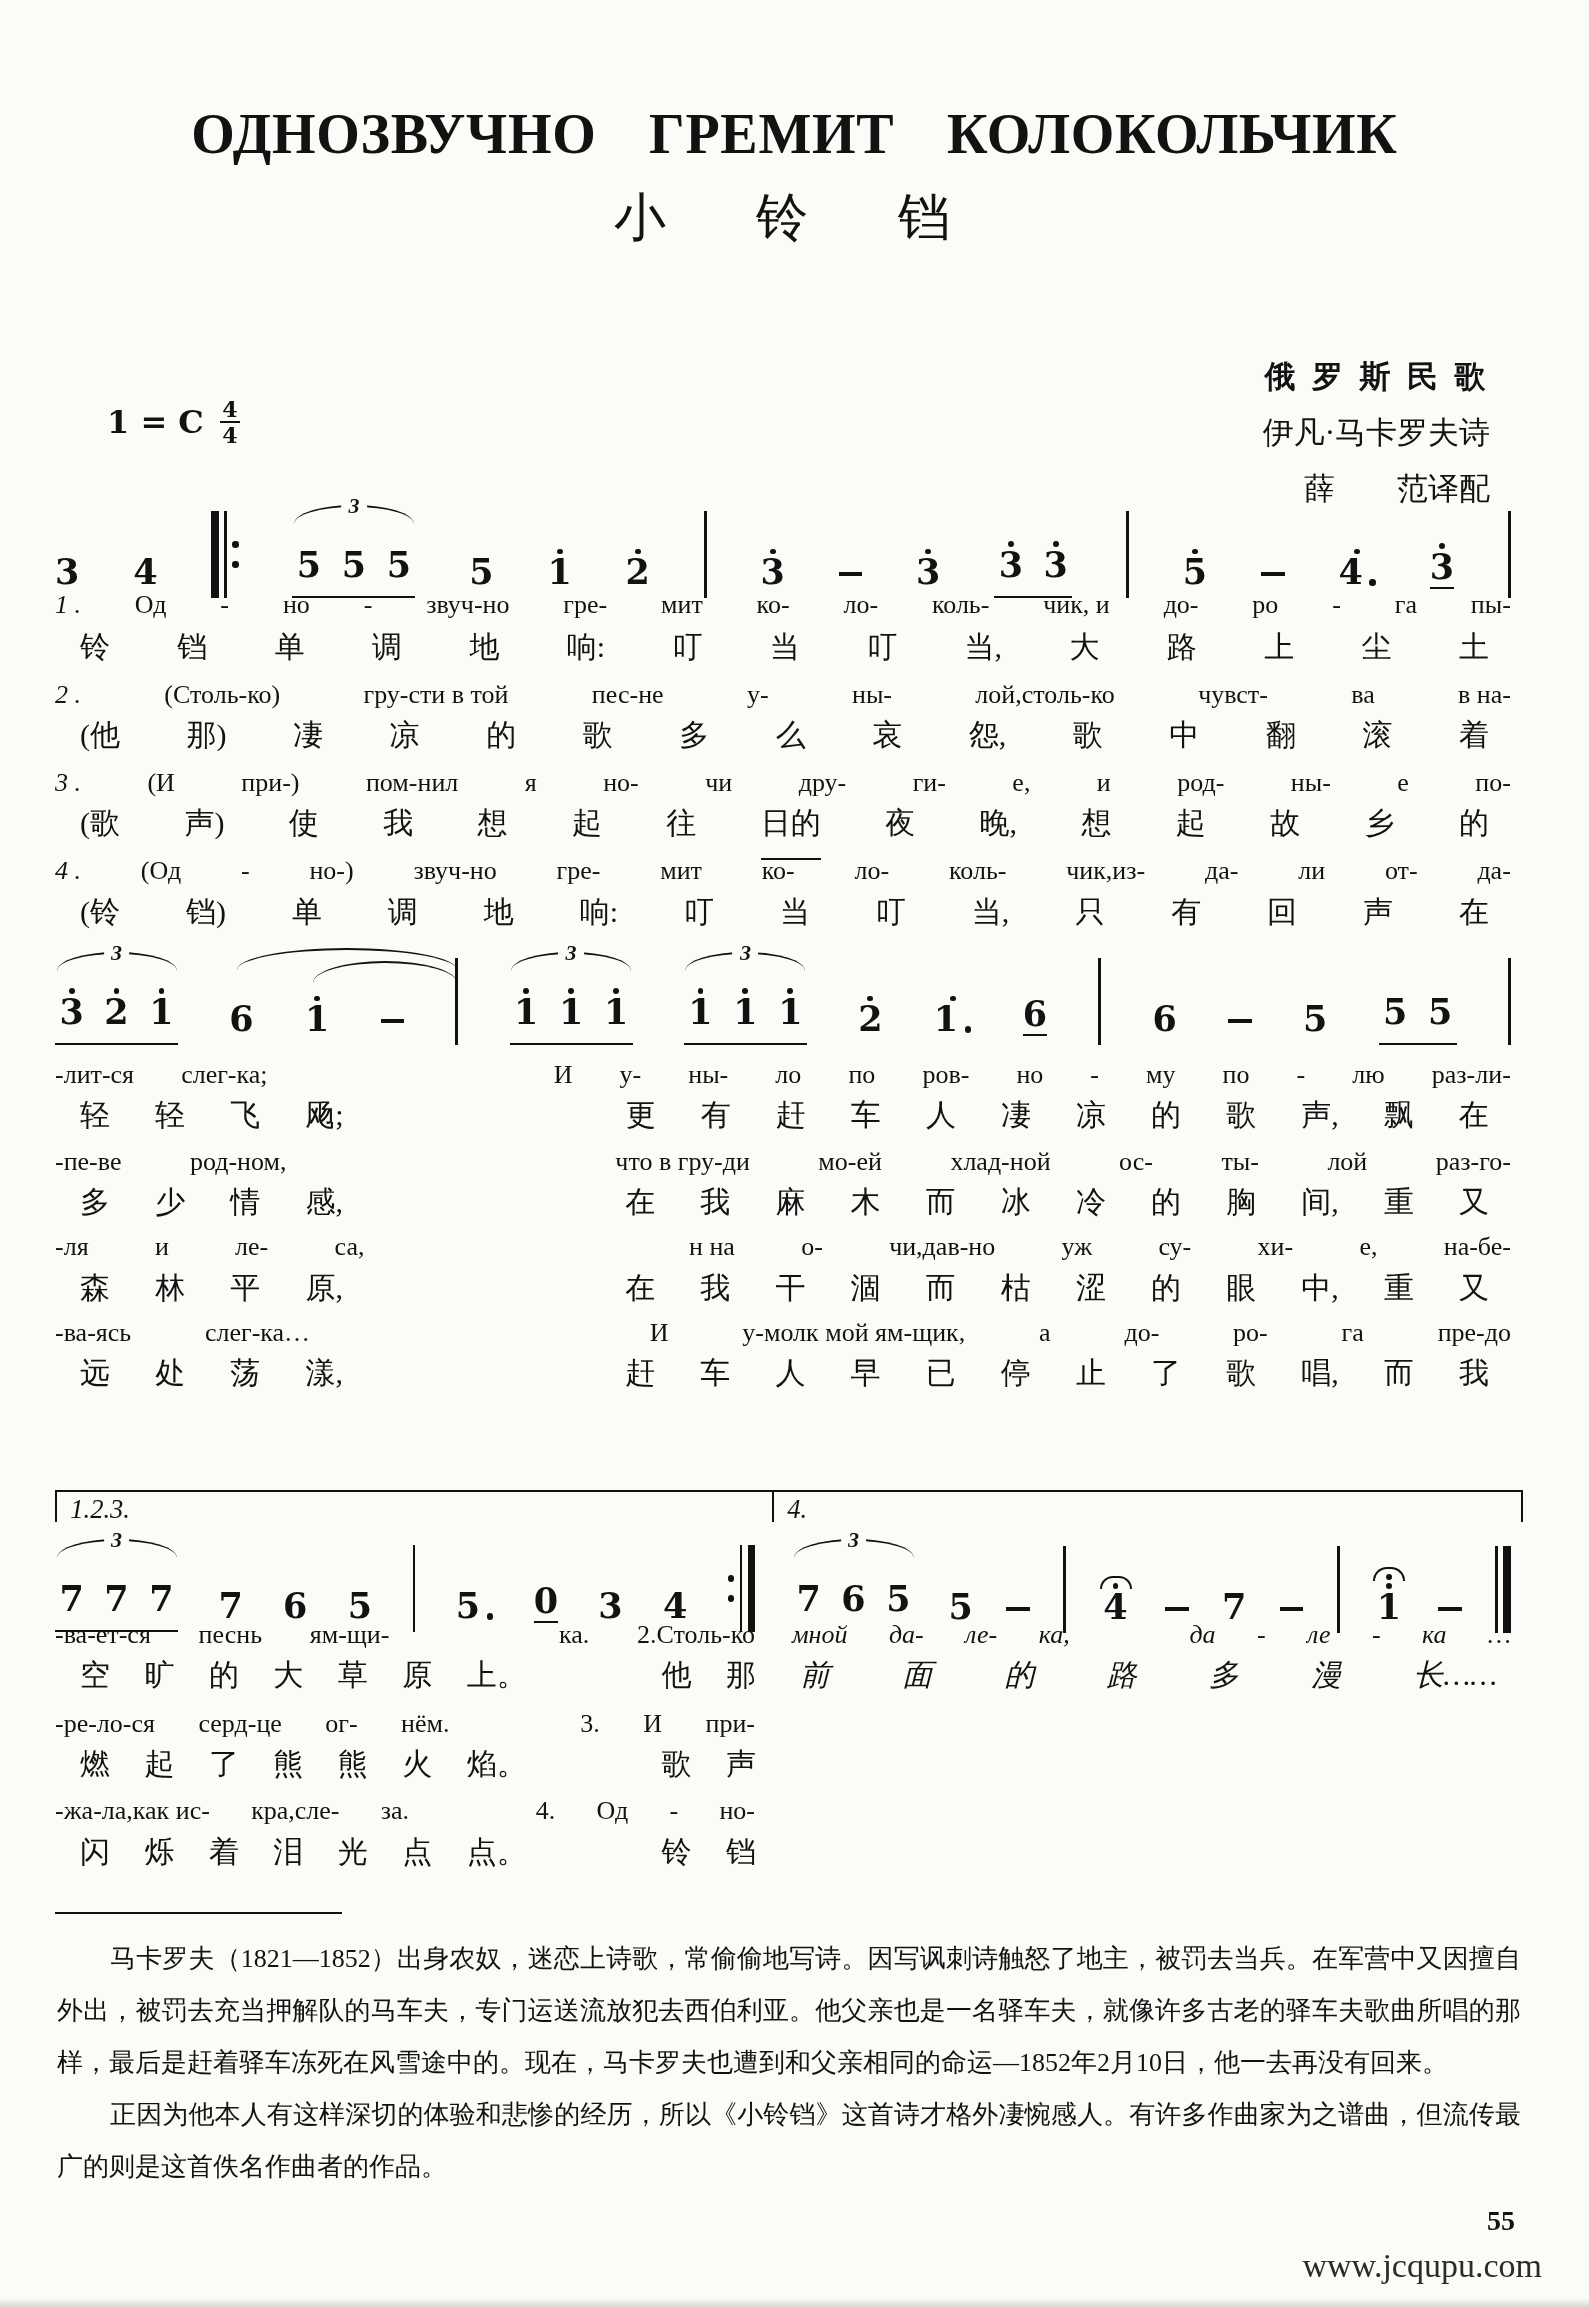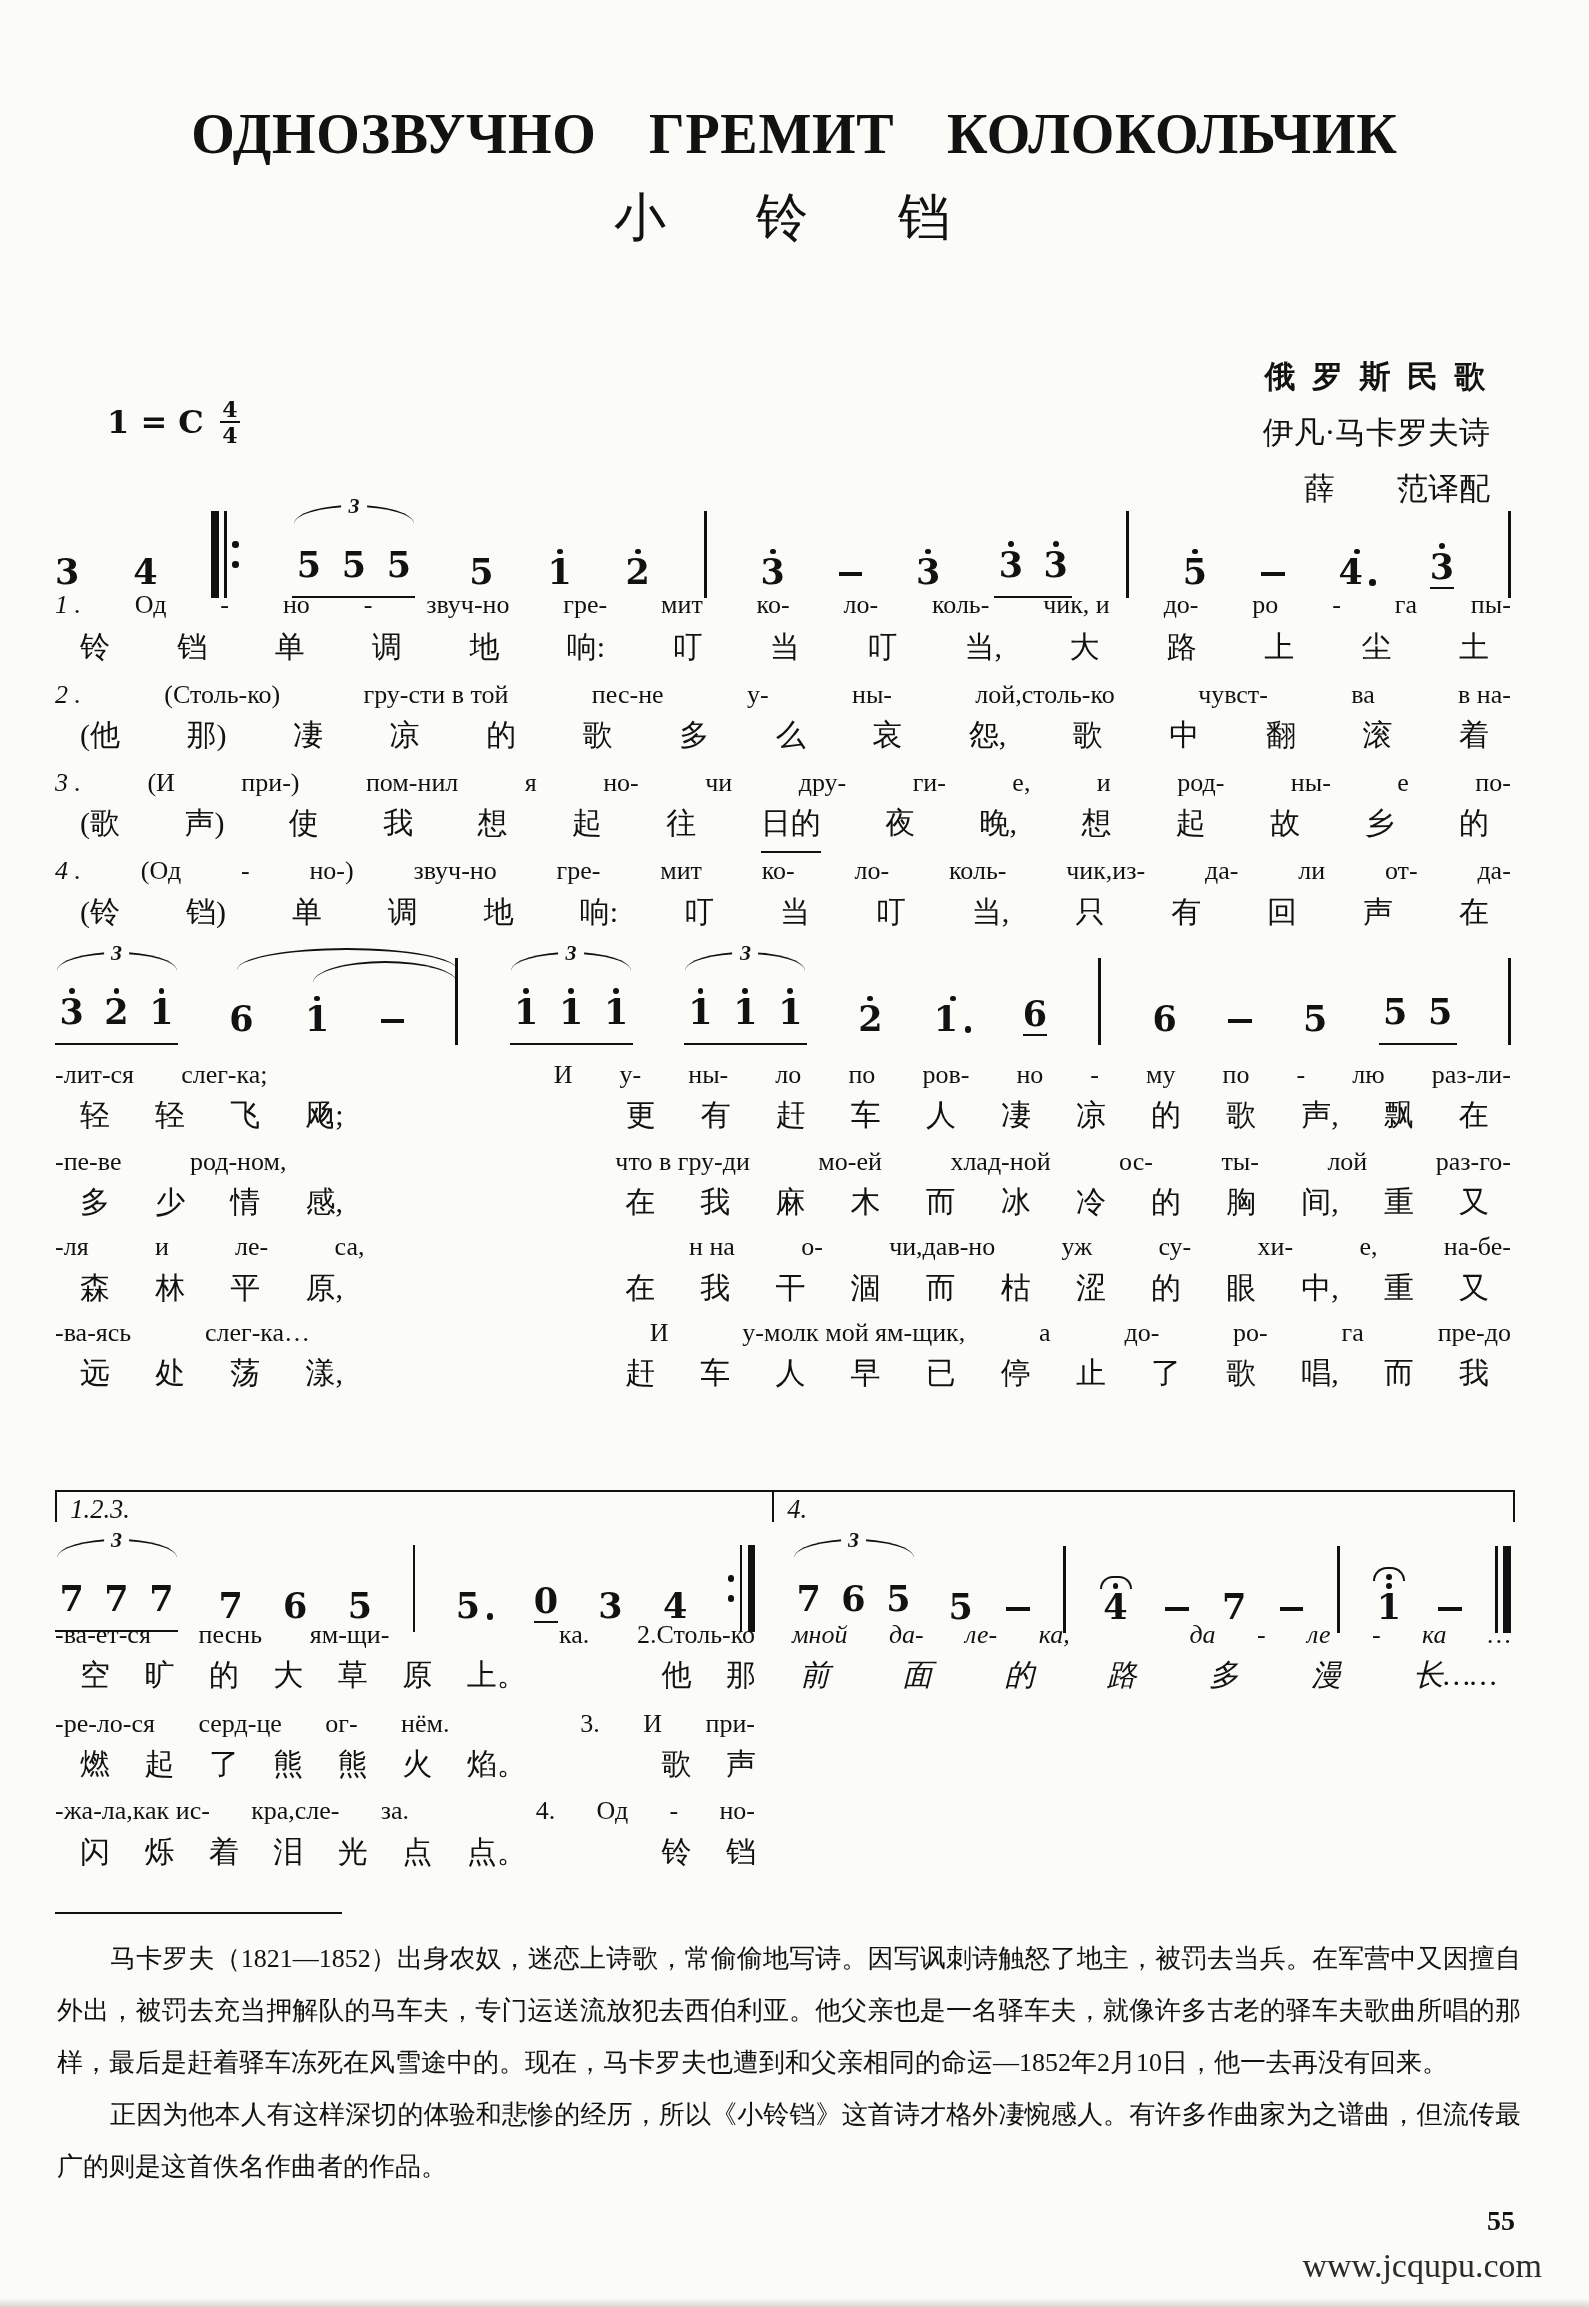--- a/index.html
+++ b/index.html
@@ -57,26 +57,26 @@
   .lyr{position:absolute;left:55px;width:1456px;display:flex;justify-content:space-between;
         align-items:baseline;}
   .lyr.zh-row{left:80px;width:1409px;}
   .lyr.colL{width:700px;align-items:center;}
   .lyr.colL.zh-row{left:80px;width:676px;}
   .lyr.colR{left:792px;width:719px;font-style:italic;}
   .lyr.colR.zh-row{left:800px;width:697px;}
   .syll{white-space:nowrap;}
   .syll.ru{font-size:26px;}
   .syll.zh{font-size:30px;}
-  .syll.u{border-bottom:2.2px solid #111;padding-bottom:7px;}
+  .syll.u{border-bottom:2.2px solid #111;padding-bottom:14px;}
   .vlabel{font-style:italic;font-size:26px;white-space:nowrap;}
   .lspace{display:inline-block;}
 
   
-  .volta{position:absolute;height:29.5px;border-top:2.9px solid #111;}
+  .volta{position:absolute;height:29.5px;border-top:2.9px solid #111;padding-left:8px;}
   .volta.tickL{border-left:2.9px solid #111;}
   .volta.tickR{border-right:2.9px solid #111;}
   .volta .vl{position:absolute;left:13.3px;top:1.5px;font-style:italic;font-size:26.5px;}
 
   
   .divider{position:absolute;left:55px;top:1912px;width:287px;height:2.2px;background:#111;}
   .footnote{position:absolute;left:57px;right:68px;top:1933px;font-size:26px;line-height:52px;
         text-align:justify;}
   .footnote p{margin:0;text-indent:53px;}
   .pagenum{position:absolute;right:74px;top:2205px;font-size:28px;font-weight:700;}

